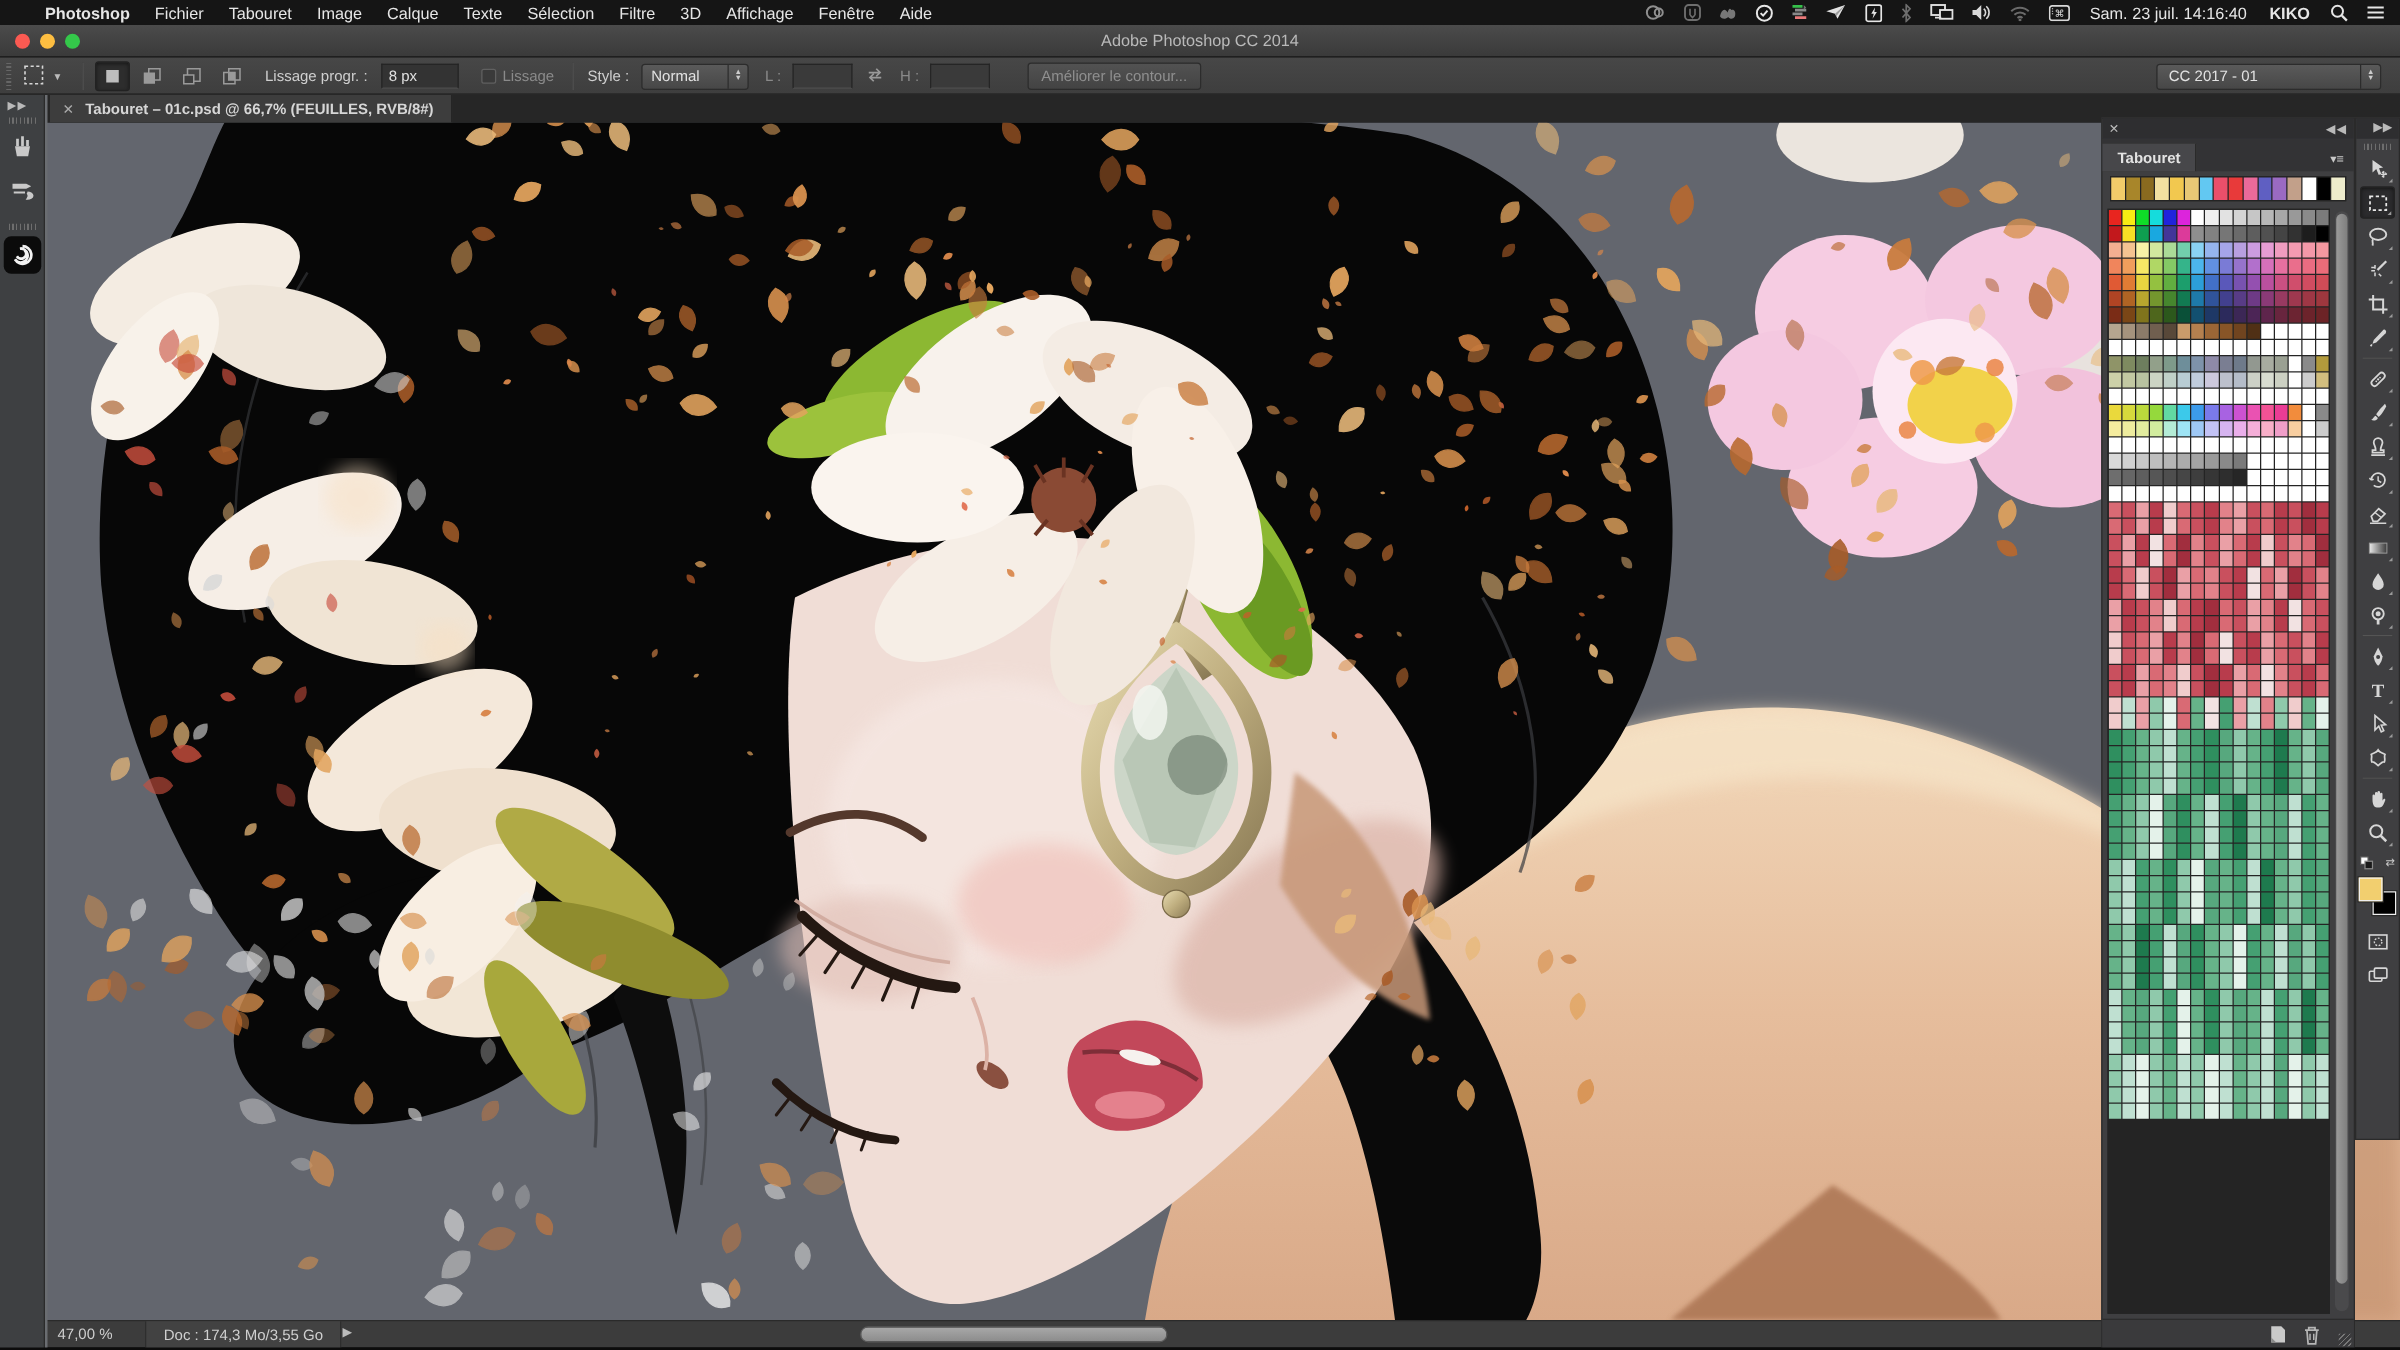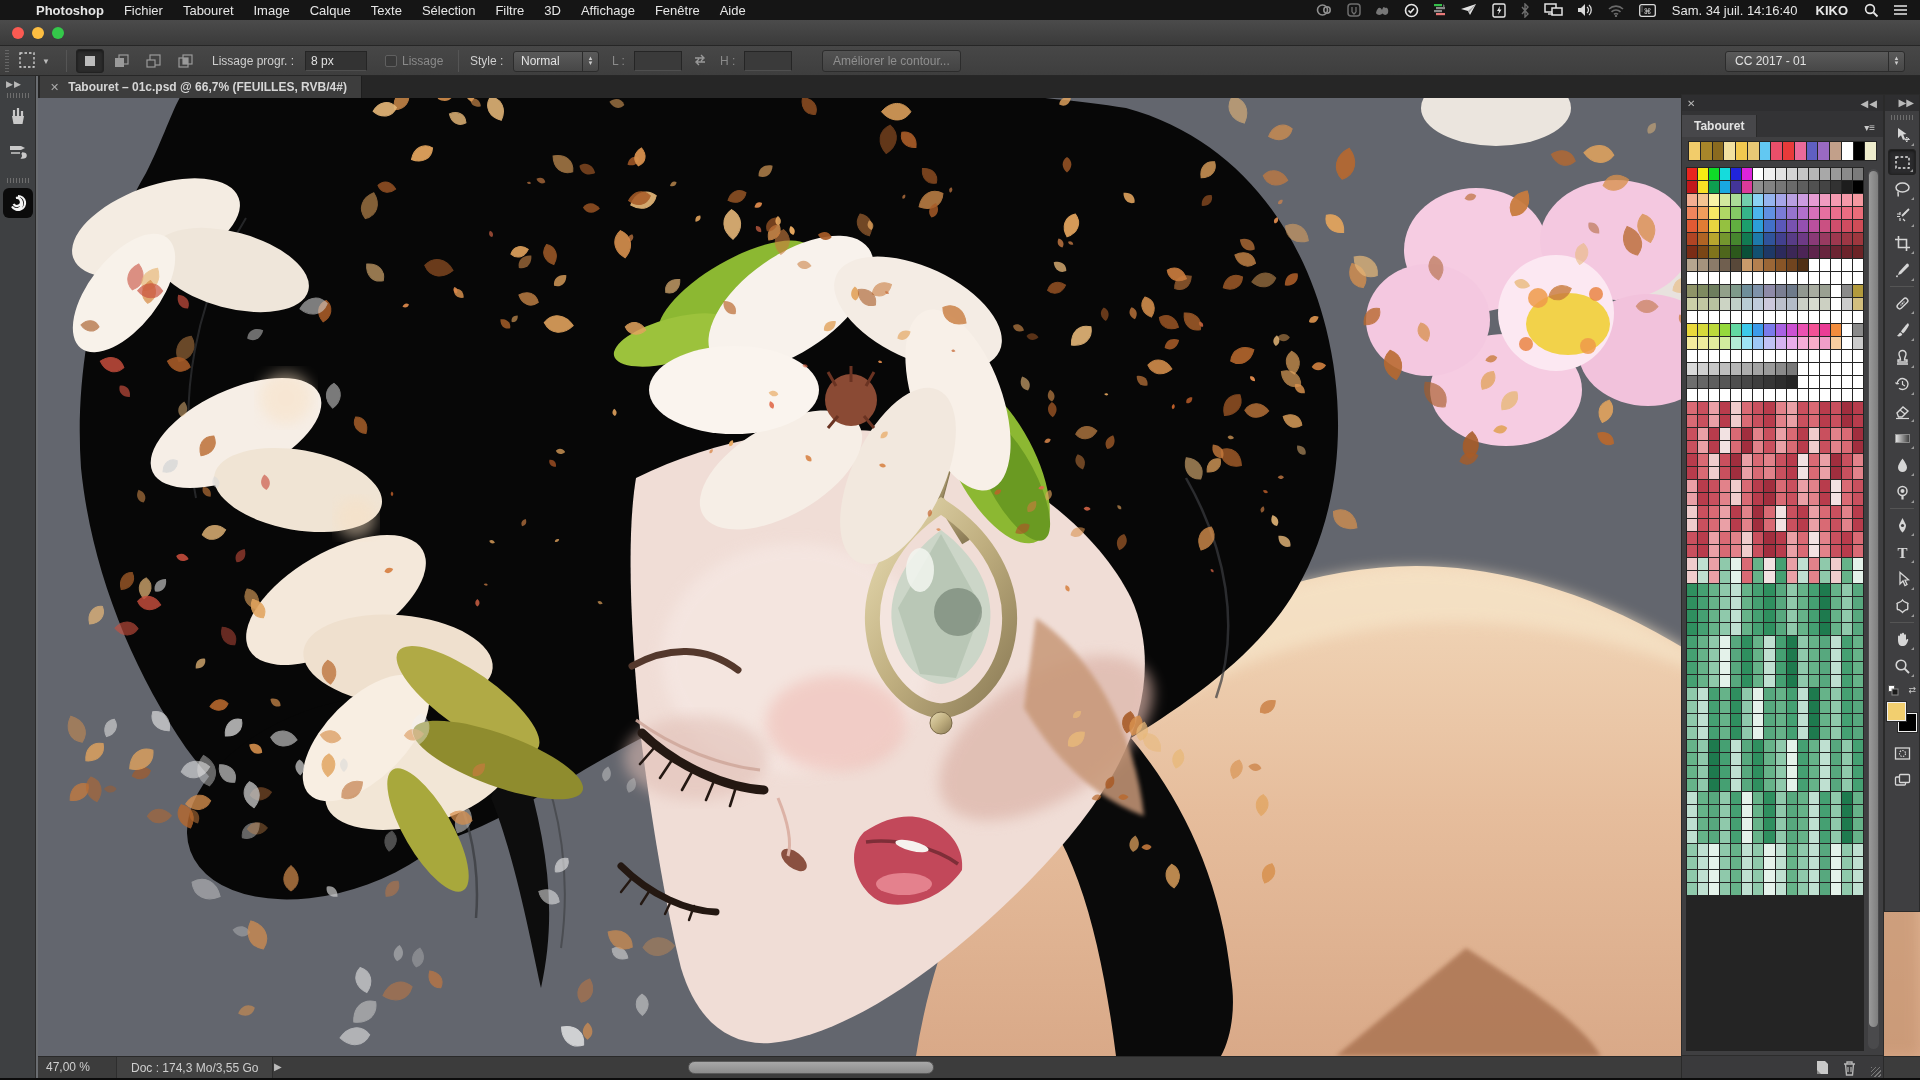--- a/index.html
+++ b/index.html
@@ -161,39 +161,40 @@
         <circle cx="9" cy="12" r="1.2" fill="#6a6a6a"></circle>
       </svg>
     </span>
   <span class="stat">
       <svg width="17" height="13" viewBox="0 0 17 13">
         <rect x="0.7" y="0.7" width="15.6" height="11.6" rx="2" fill="none" stroke="#d9d9d9" stroke-width="1.3"></rect>
         <text x="8.5" y="9.5" font-size="8" fill="#d9d9d9" text-anchor="middle" font-family="DejaVu Sans">⌘</text>
         <path d="M2.5 3h1M2.5 5h1M2.5 7h1" stroke="#d9d9d9" stroke-width="0.8"></path>
       </svg>
     </span>
-  <div id="clock">Sam. 34 juil.  14:16:40</div>
+  <div id="clock">Sam. 23 juil.  14:16:40</div>
   <div id="user">KIKO</div>
   <span class="stat">
       <svg width="15" height="15" viewBox="0 0 15 15">
         <circle cx="6" cy="6" r="4.4" fill="none" stroke="#e6e6e6" stroke-width="1.6"></circle>
         <path d="M9.5 9.5l4 4" stroke="#e6e6e6" stroke-width="1.8"></path>
       </svg>
     </span>
   <span class="stat" style="padding-right:12px;">
       <svg width="15" height="12" viewBox="0 0 15 12">
         <path d="M1 2h13M1 6h13M1 10h13" stroke="#e6e6e6" stroke-width="1.6"></path>
       </svg>
     </span>
 </div>
 
 <div id="titlebar">
   <div class="tl" style="left:12px; background:#fb5a52;"></div>
   <div class="tl" style="left:32px; background:#fdbe41;"></div>
   <div class="tl" style="left:52px; background:#34c84a;"></div>
+  <div id="win-title">Adobe Photoshop CC 2014</div>
 </div>
 
 <div id="optionsbar">
   <div class="grip-v"></div>
   <div class="ob" style="left:16px;">
     <span><svg width="22" height="22" viewBox="0 0 22 22">
           <rect x="4" y="4" width="14" height="14" fill="none" stroke="#d6d6d6" stroke-width="1.3" stroke-dasharray="2.5 2"></rect>
         </svg></span>
     <span style="color:#bbb; font-size:8px; margin-left:4px;">▼</span>
   </div>
@@ -292,21 +293,21 @@
   <div class="dockicon" style="width:30px; height:30px; background:#0b0b0b; border-radius:6px;">
     <svg width="22" height="22" viewBox="0 0 22 22">
         <path d="M11 11 m0 -7 a7 7 0 1 1 -6 10.5 a5.5 5.5 0 1 0 4 -8.5 a4 4 0 1 1 -2.5 6" fill="none" stroke="#f2f2f2" stroke-width="2.2"></path>
       </svg>
   </div>
 </div>
 
 <div id="tabbar">
   <div id="doc-tab">
     <span class="x">✕</span>
-    <span>Tabouret – 01c.psd @ 66,7% (FEUILLES, RVB/4#)</span>
+    <span>Tabouret – 01c.psd @ 66,7% (FEUILLES, RVB/8#)</span>
   </div>
 </div>
 
 <div id="canvas-wrap">
   <svg id="art" width="1884" height="958" viewBox="0 0 1884 958">
     <defs>
       <linearGradient id="skinG" x1="0" y1="0" x2="0" y2="1">
         <stop offset="0" stop-color="#f2d8ba"></stop>
           <stop offset="0.5" stop-color="#e6bd9c"></stop>
           <stop offset="1" stop-color="#d9a988"></stop>

